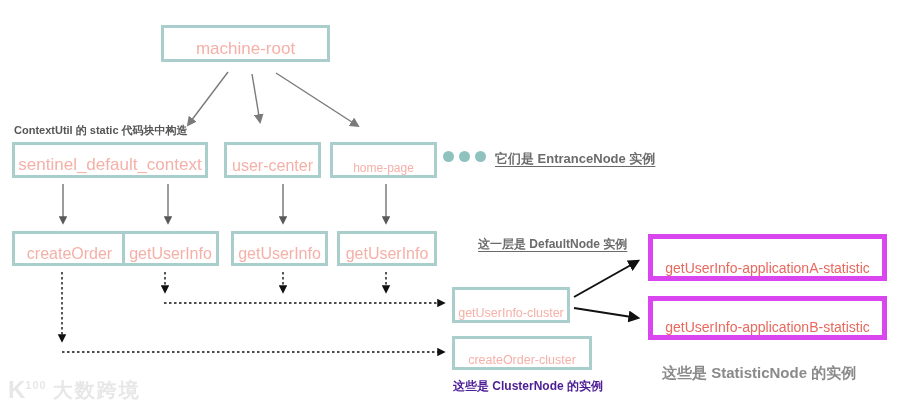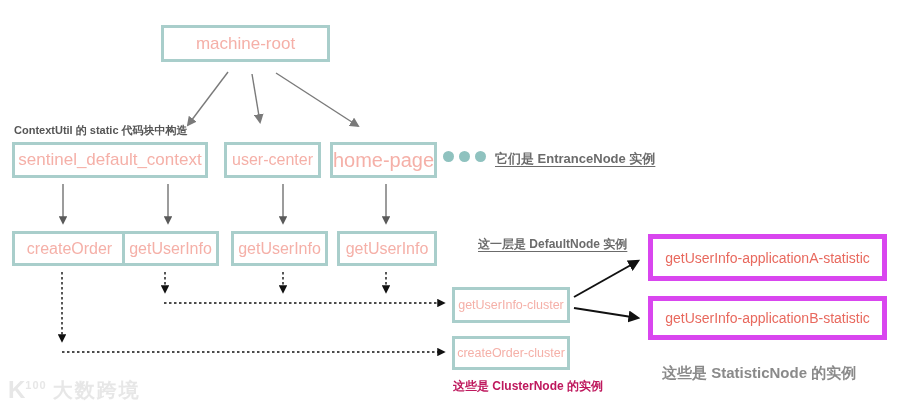--- a/index.html
+++ b/index.html
@@ -13,21 +13,21 @@
     overflow: hidden;
   }
   .arrows {
     position: absolute;
     left: 0; top: 0;
     pointer-events: none;
   }
   .node {
     position: absolute;
     display: flex;
-    align-items: center;
+    align-items: flex-end;
     justify-content: center;
     background: #ffffff;
     white-space: nowrap;
     text-align: center;
   }
   .node.light {
     border: 3px solid #a9cecb;
     color: #f5b0a8;
   }
   .node.dark {
@@ -120,21 +120,21 @@
   </div>
 
   <div class="annotation" style="left:14px;top:123px;font-size:11px;color:#555555">ContextUtil 的 static 代码块中构造</div>
 
   <div class="node light" style="left:224px;top:142px;width:97px;height:36px;font-size:16px">
     <span>user-center</span>
   </div>
   <div class="node light" style="left:12px;top:142px;width:196px;height:36px;font-size:17px">
     <span>sentinel_default_context</span>
   </div>
-  <div class="node light" style="left:330px;top:142px;width:107px;height:36px;font-size:20px">
+  <div class="node light" style="left:330px;top:142px;width:107px;height:36px;font-size:12px">
     <span>home-page</span>
   </div>
 
   <div class="dots" style="left:443px;top:151px">
     <span class="dot"></span>
     <span class="dot"></span>
     <span class="dot"></span>
   </div>
   <div class="annotation underlined" style="left:495px;top:150px;font-size:13px">它们是 EntranceNode 实例</div>
 
@@ -149,25 +149,25 @@
   </div>
   <div class="node light" style="left:337px;top:231px;width:100px;height:35px;font-size:16px">
     <span>getUserInfo</span>
   </div>
 
   <div class="annotation underlined" style="left:478px;top:236px;font-size:12px">这一层是 DefaultNode 实例</div>
 
   <div class="node light" style="left:452px;top:287px;width:118px;height:36px;font-size:12.5px">
     <span>getUserInfo-cluster</span>
   </div>
-  <div class="node light" style="left:452px;top:336px;width:118px;height:34px;font-size:12.5px">
+  <div class="node light" style="left:452px;top:336px;width:140px;height:34px;font-size:12.5px">
     <span>createOrder-cluster</span>
   </div>
 
-  <div class="annotation" style="left:453px;top:378px;font-size:12px;color:#be185d">这些是 ClusterNode 的实例</div>
+  <div class="annotation" style="left:453px;top:378px;font-size:12px;color:#4c1d95">这些是 ClusterNode 的实例</div>
 
   <div class="node dark" style="left:648px;top:234px;width:239px;height:47px;font-size:14px">
     <span>getUserInfo-applicationA-statistic</span>
   </div>
   <div class="node dark" style="left:648px;top:296px;width:239px;height:44px;font-size:14px">
     <span>getUserInfo-applicationB-statistic</span>
   </div>
 
   <div class="annotation" style="left:662px;top:364px;font-size:15px;color:#8a8a8a">这些是 StatisticNode 的实例</div>
 

